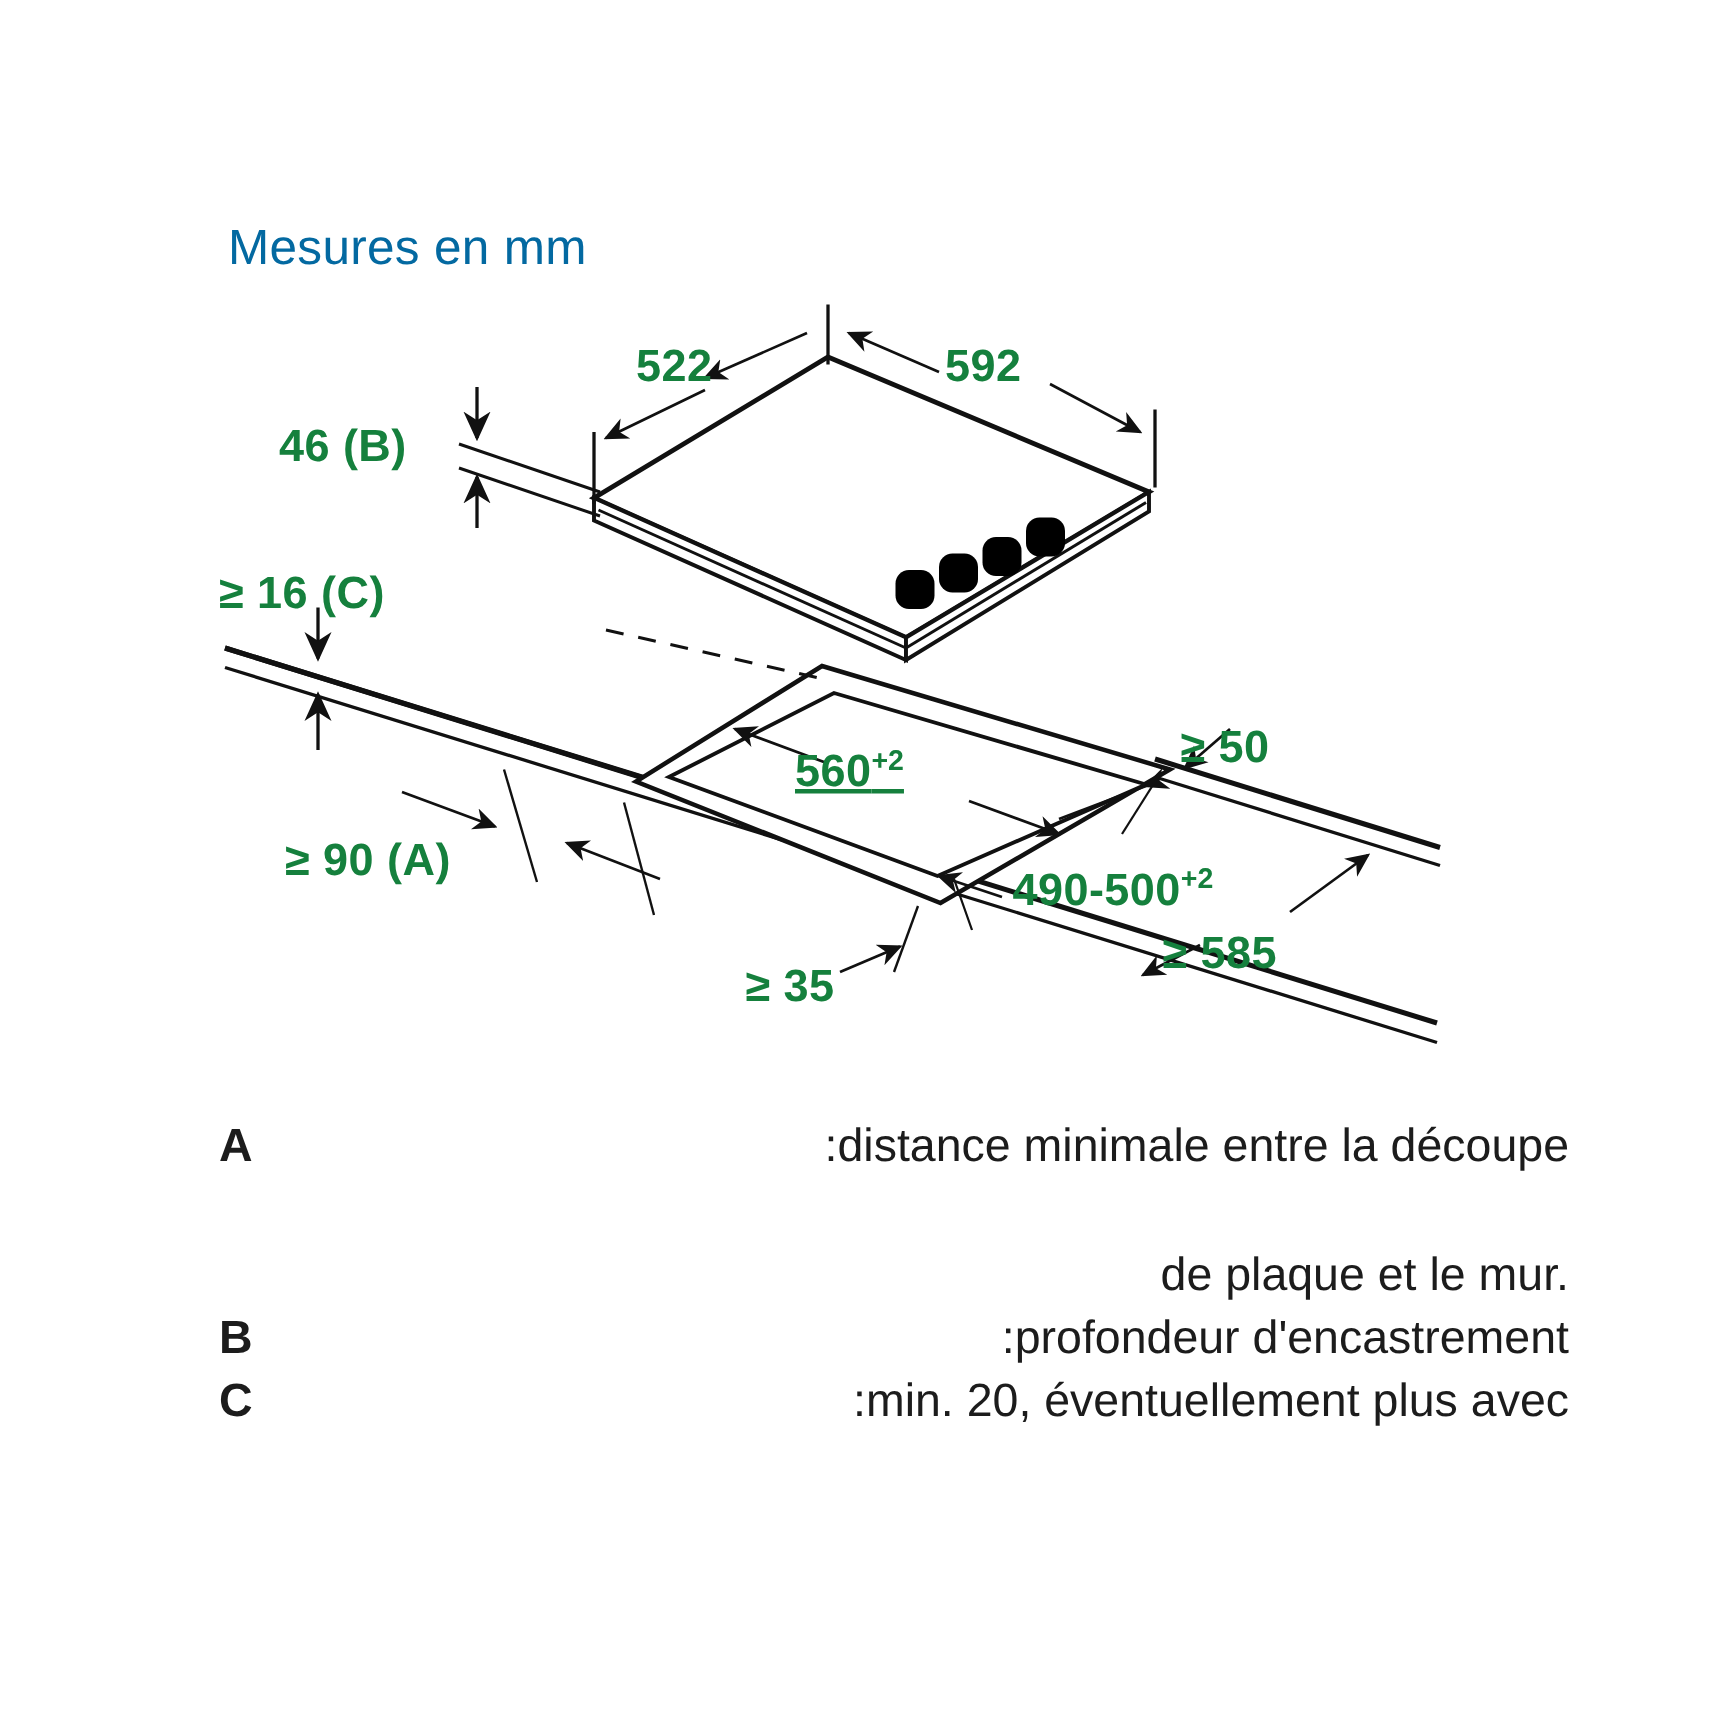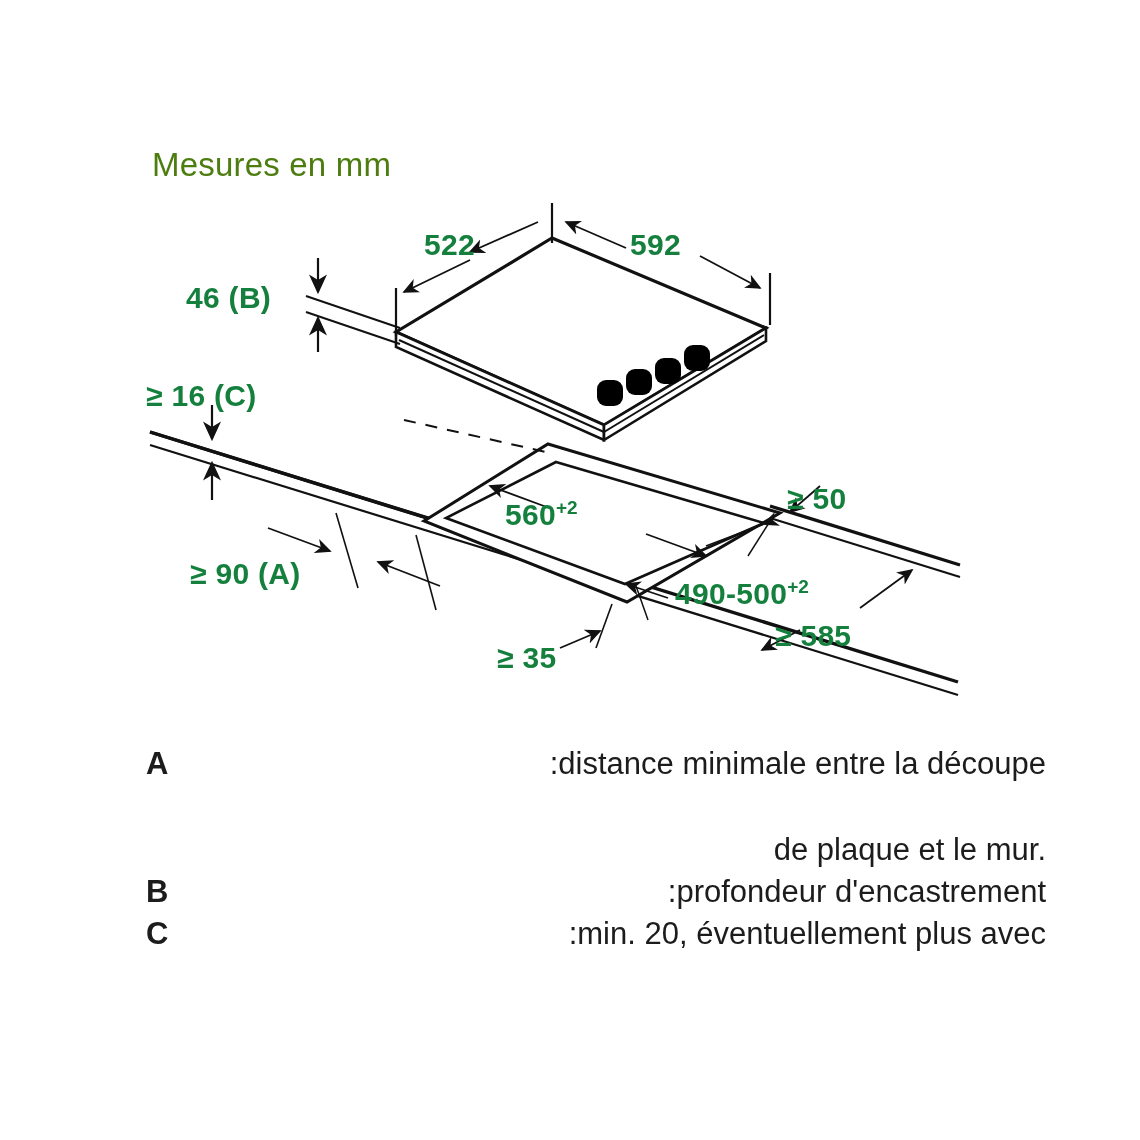--- a/index.html
+++ b/index.html
@@ -21,21 +21,21 @@
     background: #ffffff;
   }
   
   .heading {
     position: absolute;
     left: 152px;
     top: 146px;
     font-size: 33px;
     font-weight: 400;
     letter-spacing: 0.2px;
-    color: #4d7c0f;
+    color: #0369a1;
     white-space: nowrap;
   }
   
   #drawing {
     position: absolute;
     left: 0;
     top: 0;
     width: 1140px;
     height: 1140px;
   }
@@ -52,21 +52,21 @@
     font-size: 19px;
     vertical-align: super;
     font-weight: 700;
     letter-spacing: 0;
   }
   .dim-522 { left: 424px; top: 228px; }
   .dim-592 { left: 630px; top: 228px; }
   .dim-46b { left: 186px; top: 281px; }
   .dim-16c { left: 146px; top: 379px; }
   .dim-50  { left: 787px; top: 482px; }
-  .dim-560 { left: 505px; top: 497px; }
+  .dim-560 { left: 530px; top: 497px; text-decoration: underline; }
   .dim-490 { left: 675px; top: 576px; }
   .dim-90a { left: 190px; top: 557px; }
   .dim-585 { left: 775px; top: 619px; }
   .dim-35  { left: 497px; top: 641px; }
 
   
   .legend {
     position: absolute;
     left: 146px;
     top: 743px;

